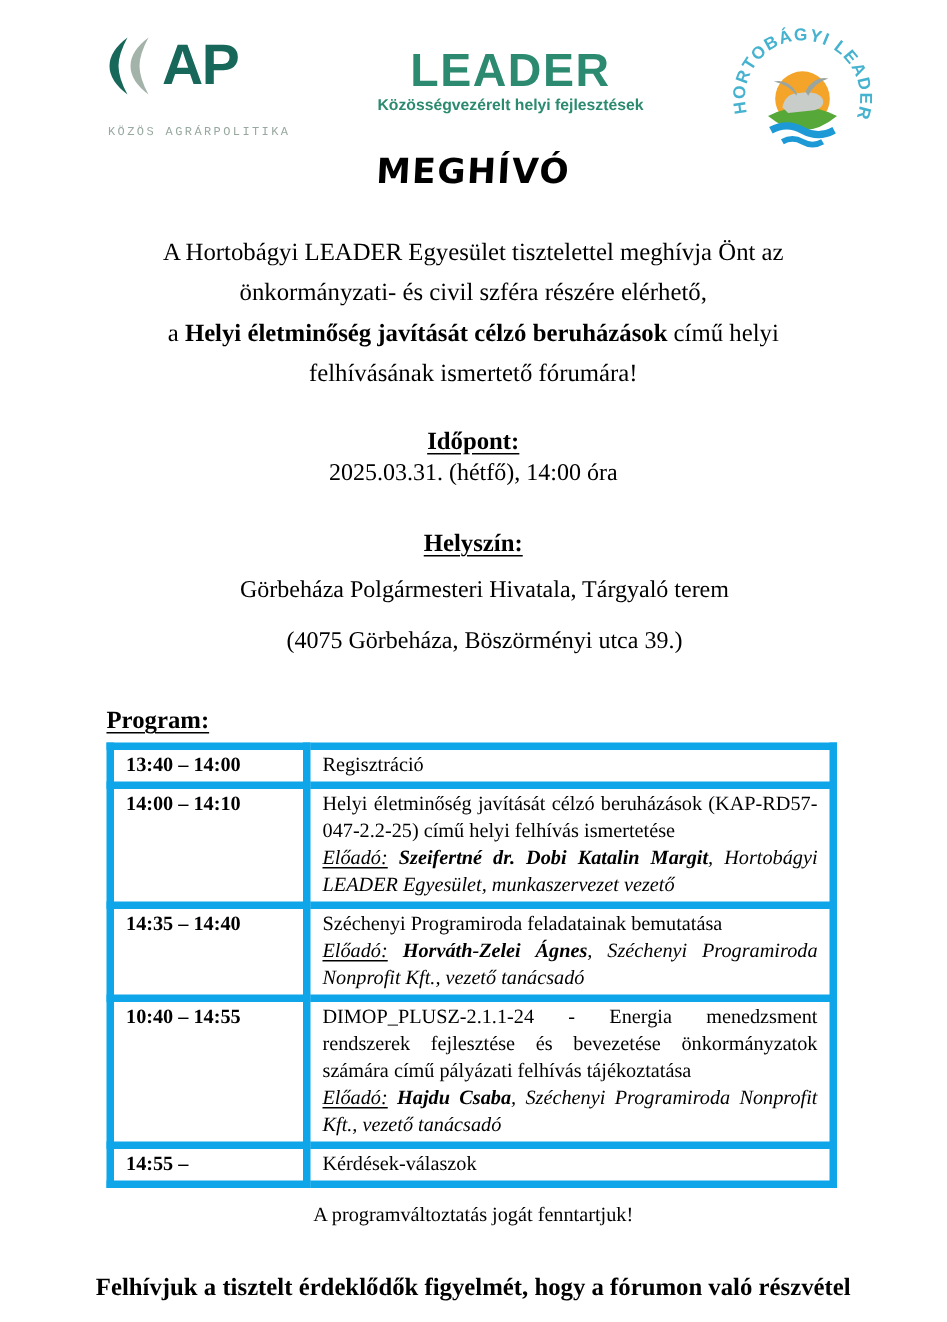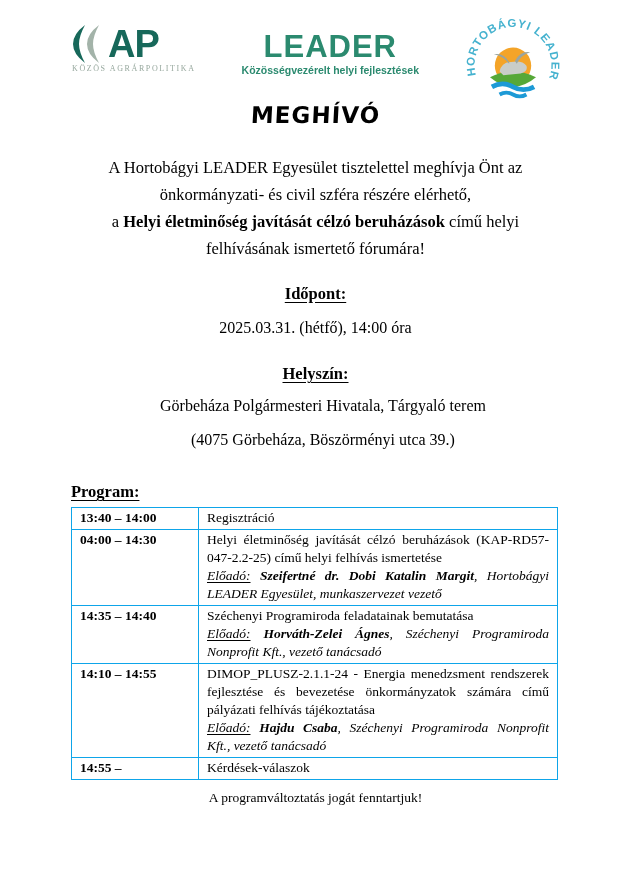--- a/index.html
+++ b/index.html
@@ -7,31 +7,31 @@
     position:relative;
     width:631px;height:881px;
     background:#fff;
     font-family:"Liberation Serif", serif;
     color:#000;
     overflow:hidden;
   }
   
   .header{
     display:flex;justify-content:space-between;align-items:flex-start;
-    padding:14px 70px 0 72px;height:92px;box-sizing:border-box;
+    padding:14px 48px 0 72px;height:92px;box-sizing:border-box;
   }
   .kap{display:flex;flex-direction:column;align-items:flex-start;margin-top:10px;}
   .kap-row{display:flex;align-items:center;}
   .kap-ap{
     font-family:"Liberation Sans",sans-serif;font-weight:bold;
     font-size:38px;line-height:38px;color:#17685a;letter-spacing:-1px;margin-left:2px;
   }
   .kap-caption{
-    font-family:Liberation Serif, serif;font-size:8px;letter-spacing:1.6px;
-    color:#97a89e;margin-top:0;
+    font-family:Liberation Mono, monospace;font-size:8px;letter-spacing:1.6px;
+    color:#97a89e;margin-top:20px;
   }
   .leader{margin-top:18px;text-align:center;}
   .leader-title{
     font-family:"Liberation Sans",sans-serif;font-weight:bold;
     font-size:31px;line-height:30px;color:#2b8a6f;letter-spacing:1px;
   }
   .leader-sub{
     font-family:Liberation Sans, sans-serif;font-weight:bold;
     font-size:10.5px;color:#2b8a6f;margin-top:2px;
   }
@@ -45,35 +45,35 @@
   .intro{
     text-align:center;margin-top:26px;
     font-size:16.5px;line-height:27px;
   }
   .center-heading{
     text-align:center;font-weight:bold;font-size:16.5px;
     text-decoration:underline;text-underline-offset:3px;
   }
   .center-line{text-align:center;font-size:16px;line-height:24px;}
   .sec-idopont{margin-top:22px;}
-  .sec-idopont .center-line{margin-top:12px;}
+  .sec-idopont .center-line{}
   .sec-helyszin{margin-top:24px;}
   .sec-helyszin .center-line{margin-top:10px;padding-left:15px;}
   
   .program{margin:30px 73px 0 71px;}
   .program-heading{
     font-weight:bold;font-size:16.5px;text-decoration:underline;text-underline-offset:3px;
     margin-bottom:5px;
   }
   table.prog{
     width:100%;border-collapse:collapse;table-layout:fixed;
     font-size:13.5px;line-height:18px;
   }
   table.prog td{
-    border:1px solid #0ea5e9;vertical-align:top;padding:1px 8px 2px 8px;
+    border:5px solid #0ea5e9;vertical-align:top;padding:1px 8px 2px 8px;
   }
   td.t-time{width:110px;font-weight:bold;padding-left:12px;}
   td.t-desc{text-align:justify;}
   .presenter-label{font-style:italic;text-decoration:underline;text-underline-offset:2px;}
   .presenter-name{font-style:italic;font-weight:bold;}
   .presenter-rest{font-style:italic;}
   
   .note-change{text-align:center;font-size:13.5px;margin-top:10px;}
   .notice{
     text-align:center;font-weight:bold;font-size:16.5px;line-height:27px;margin-top:26px;
@@ -142,47 +142,47 @@
 
   <div class="program">
     <div class="program-heading">Program:</div>
     <table class="prog">
       <tbody>
         <tr>
           <td class="t-time">13:40 – 14:00</td>
           <td class="t-desc">Regisztráció</td>
         </tr>
         <tr>
-          <td class="t-time">04:00 – 14:30</td>
+          <td class="t-time">14:00 – 14:10</td>
           <td class="t-desc">
             <div>Helyi életminőség javítását célzó beruházások (KAP-RD57-047-2.2-25) című helyi felhívás ismertetése</div>
             <div><span class="presenter-label">Előadó:</span> <span class="presenter-name">Szeifertné dr. Dobi Katalin Margit</span><span class="presenter-rest">, Hortobágyi LEADER Egyesület, munkaszervezet vezető</span></div>
           </td>
         </tr>
         <tr>
           <td class="t-time">14:35 – 14:40</td>
           <td class="t-desc">
             <div>Széchenyi Programiroda feladatainak bemutatása</div>
             <div><span class="presenter-label">Előadó:</span> <span class="presenter-name">Horváth-Zelei Ágnes</span><span class="presenter-rest">, Széchenyi Programiroda Nonprofit Kft., vezető tanácsadó</span></div>
           </td>
         </tr>
         <tr>
-          <td class="t-time">14:10 – 14:55</td>
+          <td class="t-time">10:40 – 14:55</td>
           <td class="t-desc">
             <div>DIMOP_PLUSZ-2.1.1-24 - Energia menedzsment rendszerek fejlesztése és bevezetése önkormányzatok számára című pályázati felhívás tájékoztatása</div>
             <div><span class="presenter-label">Előadó:</span> <span class="presenter-name">Hajdu Csaba</span><span class="presenter-rest">, Széchenyi Programiroda Nonprofit Kft., vezető tanácsadó</span></div>
           </td>
         </tr>
         <tr>
           <td class="t-time">14:55 –</td>
           <td class="t-desc">Kérdések-válaszok</td>
         </tr>
       </tbody>
     </table>
   </div>
 
   <div class="note-change">A programváltoztatás jogát fenntartjuk!</div>
 
   <div class="notice">
-    <br>
+    <span>Felhívjuk a tisztelt érdeklődők figyelmét, hogy a fórumon való részvétel</span><br>
   </div>
 
 </div>
 
 </body></html>

